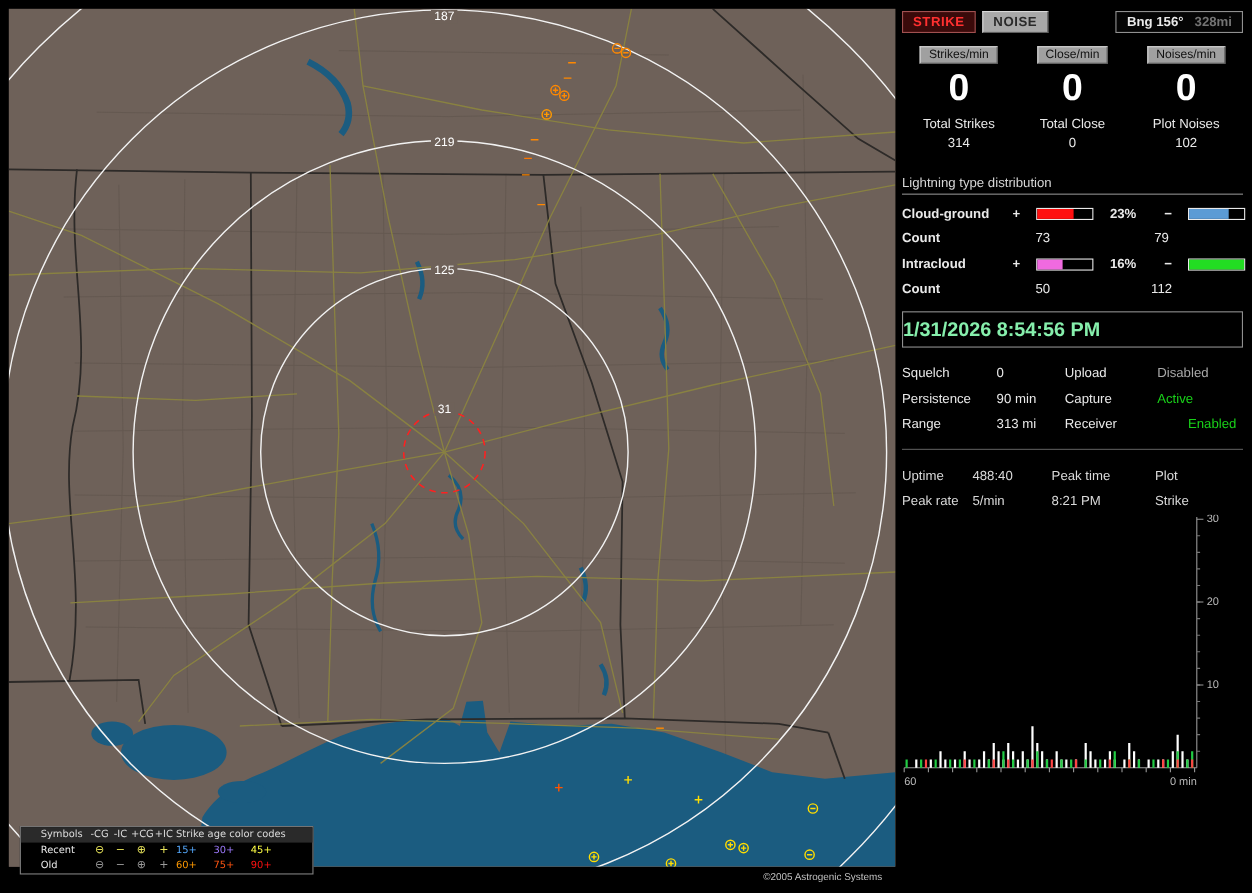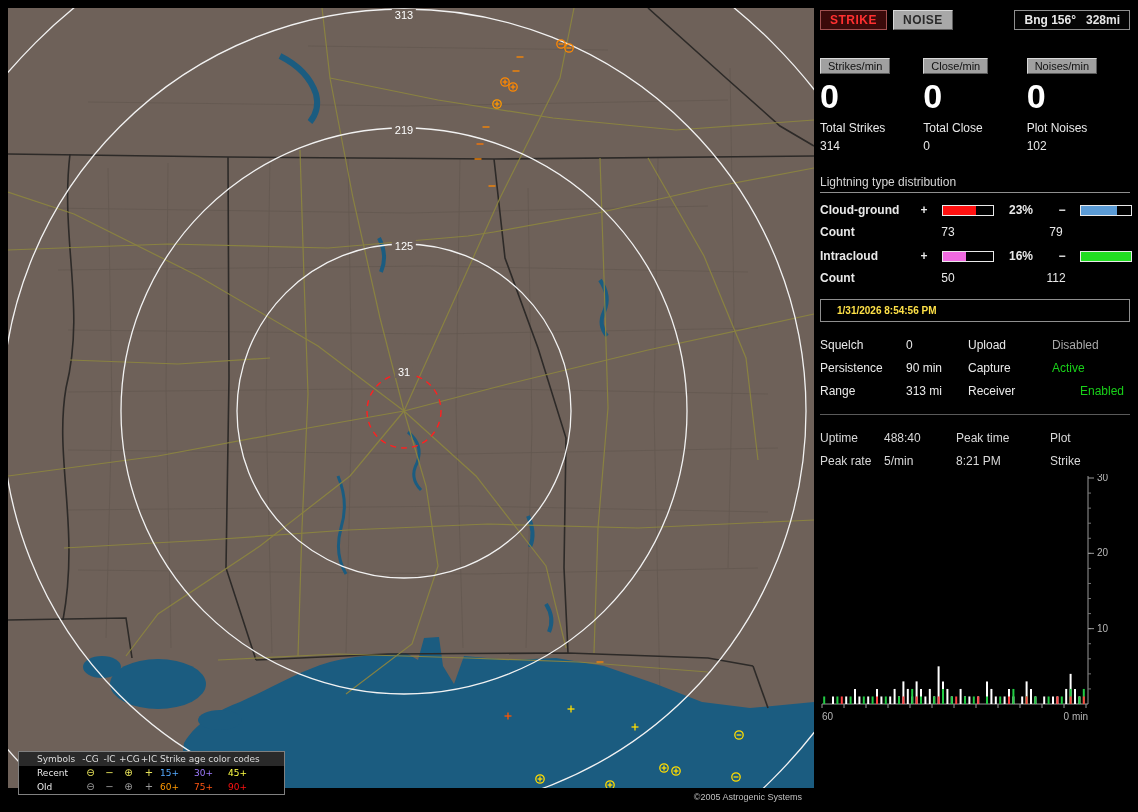--- a/index.html
+++ b/index.html
@@ -29,41 +29,41 @@
   
   .sidebar{position:absolute;left:820px;top:10px;width:310px;height:794px;color:#e9e9e9;font-size:12px;}
   .toprow{display:flex;align-items:center;gap:6px;}
   .btn-strike{background:#3a0a0a;color:#ff3030;border:1px solid #a05050;font-weight:bold;font-size:12px;
     padding:2px 9px;letter-spacing:.5px;font-family:inherit;cursor:pointer;}
   .btn-noise{background:#a8a8a8;color:#2a2a2a;border:1px solid #d8d8d8;border-right-color:#5e5e5e;
     border-bottom-color:#5e5e5e;font-weight:bold;font-size:12px;padding:2px 9px;letter-spacing:.5px;
     font-family:inherit;cursor:pointer;}
   .bngbox{margin-left:auto;display:flex;gap:10px;border:1px solid #909090;background:#050505;
     padding:2px 9px;font-weight:bold;justify-content:center;}
-  .bngmi{color:#e5e5e5;}
-
-  .counters{display:grid;grid-template-columns:1fr 1fr 1fr;text-align:left;margin-top:28px;}
+  .bngmi{color:#737373;}
+
+  .counters{display:grid;grid-template-columns:1fr 1fr 1fr;text-align:center;margin-top:12px;}
   .chip{display:inline-block;background:#a0a0a0;color:#111;font-size:11px;padding:1px 7px;
     border:1px solid #d8d8d8;border-right-color:#5a5a5a;border-bottom-color:#5a5a5a;}
   .bigzero{font-size:34px;font-weight:bold;margin-top:3px;color:#ffffff;}
   .tlabel{font-size:12px;margin-top:5px;}
   .tvalue{font-size:12px;margin-top:4px;}
 
   .dist-title{margin-top:22px;padding-bottom:3px;border-bottom:1px solid #8f8f8f;color:#d6d6d6;}
   .drow{display:grid;grid-template-columns:86px 12px 52px 38px 12px 52px 40px;align-items:center;
     column-gap:2px;margin-top:10px;gap:12px;}
   .crow{display:grid;grid-template-columns:86px 12px 52px 38px 12px 52px 40px;column-gap:2px;margin-top:8px;}
   .dlabel{font-weight:bold;}
   .sign{text-align:center;font-weight:bold;}
   .bar{display:block;height:11px;border:1px solid #e9e9e9;background:#000;}
   .fill{display:block;height:100%;width:0;}
   .pct{font-weight:bold;padding-left:3px;}
   .cnum{text-align:center;}
 
-  .dtbox{margin-top:14px;border:1px solid #8f8f8f;padding:5px 16px;color:#fde047;font-size:10px;font-weight:bold;}
+  .dtbox{margin-top:14px;border:1px solid #8f8f8f;padding:5px 0;color:#86efac;font-size:18px;font-weight:bold;}
 
   .status-grid{display:grid;grid-template-columns:86px 62px 84px 72px;row-gap:9px;margin-top:16px;}
   .divider{border-top:1px solid #5a5a5a;margin-top:16px;}
   .stats-grid{display:grid;grid-template-columns:64px 72px 94px 64px;row-gap:9px;margin-top:16px;color:#d9d9d9;}
   .trendrow{margin-top:18px;display:flex;gap:26px;color:#d9d9d9;}
   #trend-svg{margin-top:6px;display:block;}
 </style>
 </head>
 <body>
 
@@ -221,21 +221,21 @@
             <line x1="532" y1="768.6" x2="532" y2="773.4"></line>
           </g>
           <g stroke="#ffdd00" fill="none" stroke-width="1.3">
             <circle cx="602" cy="777" r="4.2"></circle>
             <line x1="599.6" y1="777" x2="604.4" y2="777"></line>
             <line x1="602" y1="774.6" x2="602" y2="779.4"></line>
           </g>
         </g>
     </svg>
     <div id="range-labels">
-        <div class="range-label" style="left: 396px; top: 7px;">313</div>
+        <div class="range-label" style="left: 396px; top: 7px;">187</div>
         <div class="range-label" style="left: 396px; top: 122px;">219</div>
         <div class="range-label" style="left: 396px; top: 238px;">125</div>
         <div class="range-label" style="left: 396px; top: 364px;">31</div>
       </div>
   </div>
 
   <div class="legend">
     <div class="lrow lhead">
       <span>Symbols</span>
       <span class="lsym">-CG</span>

